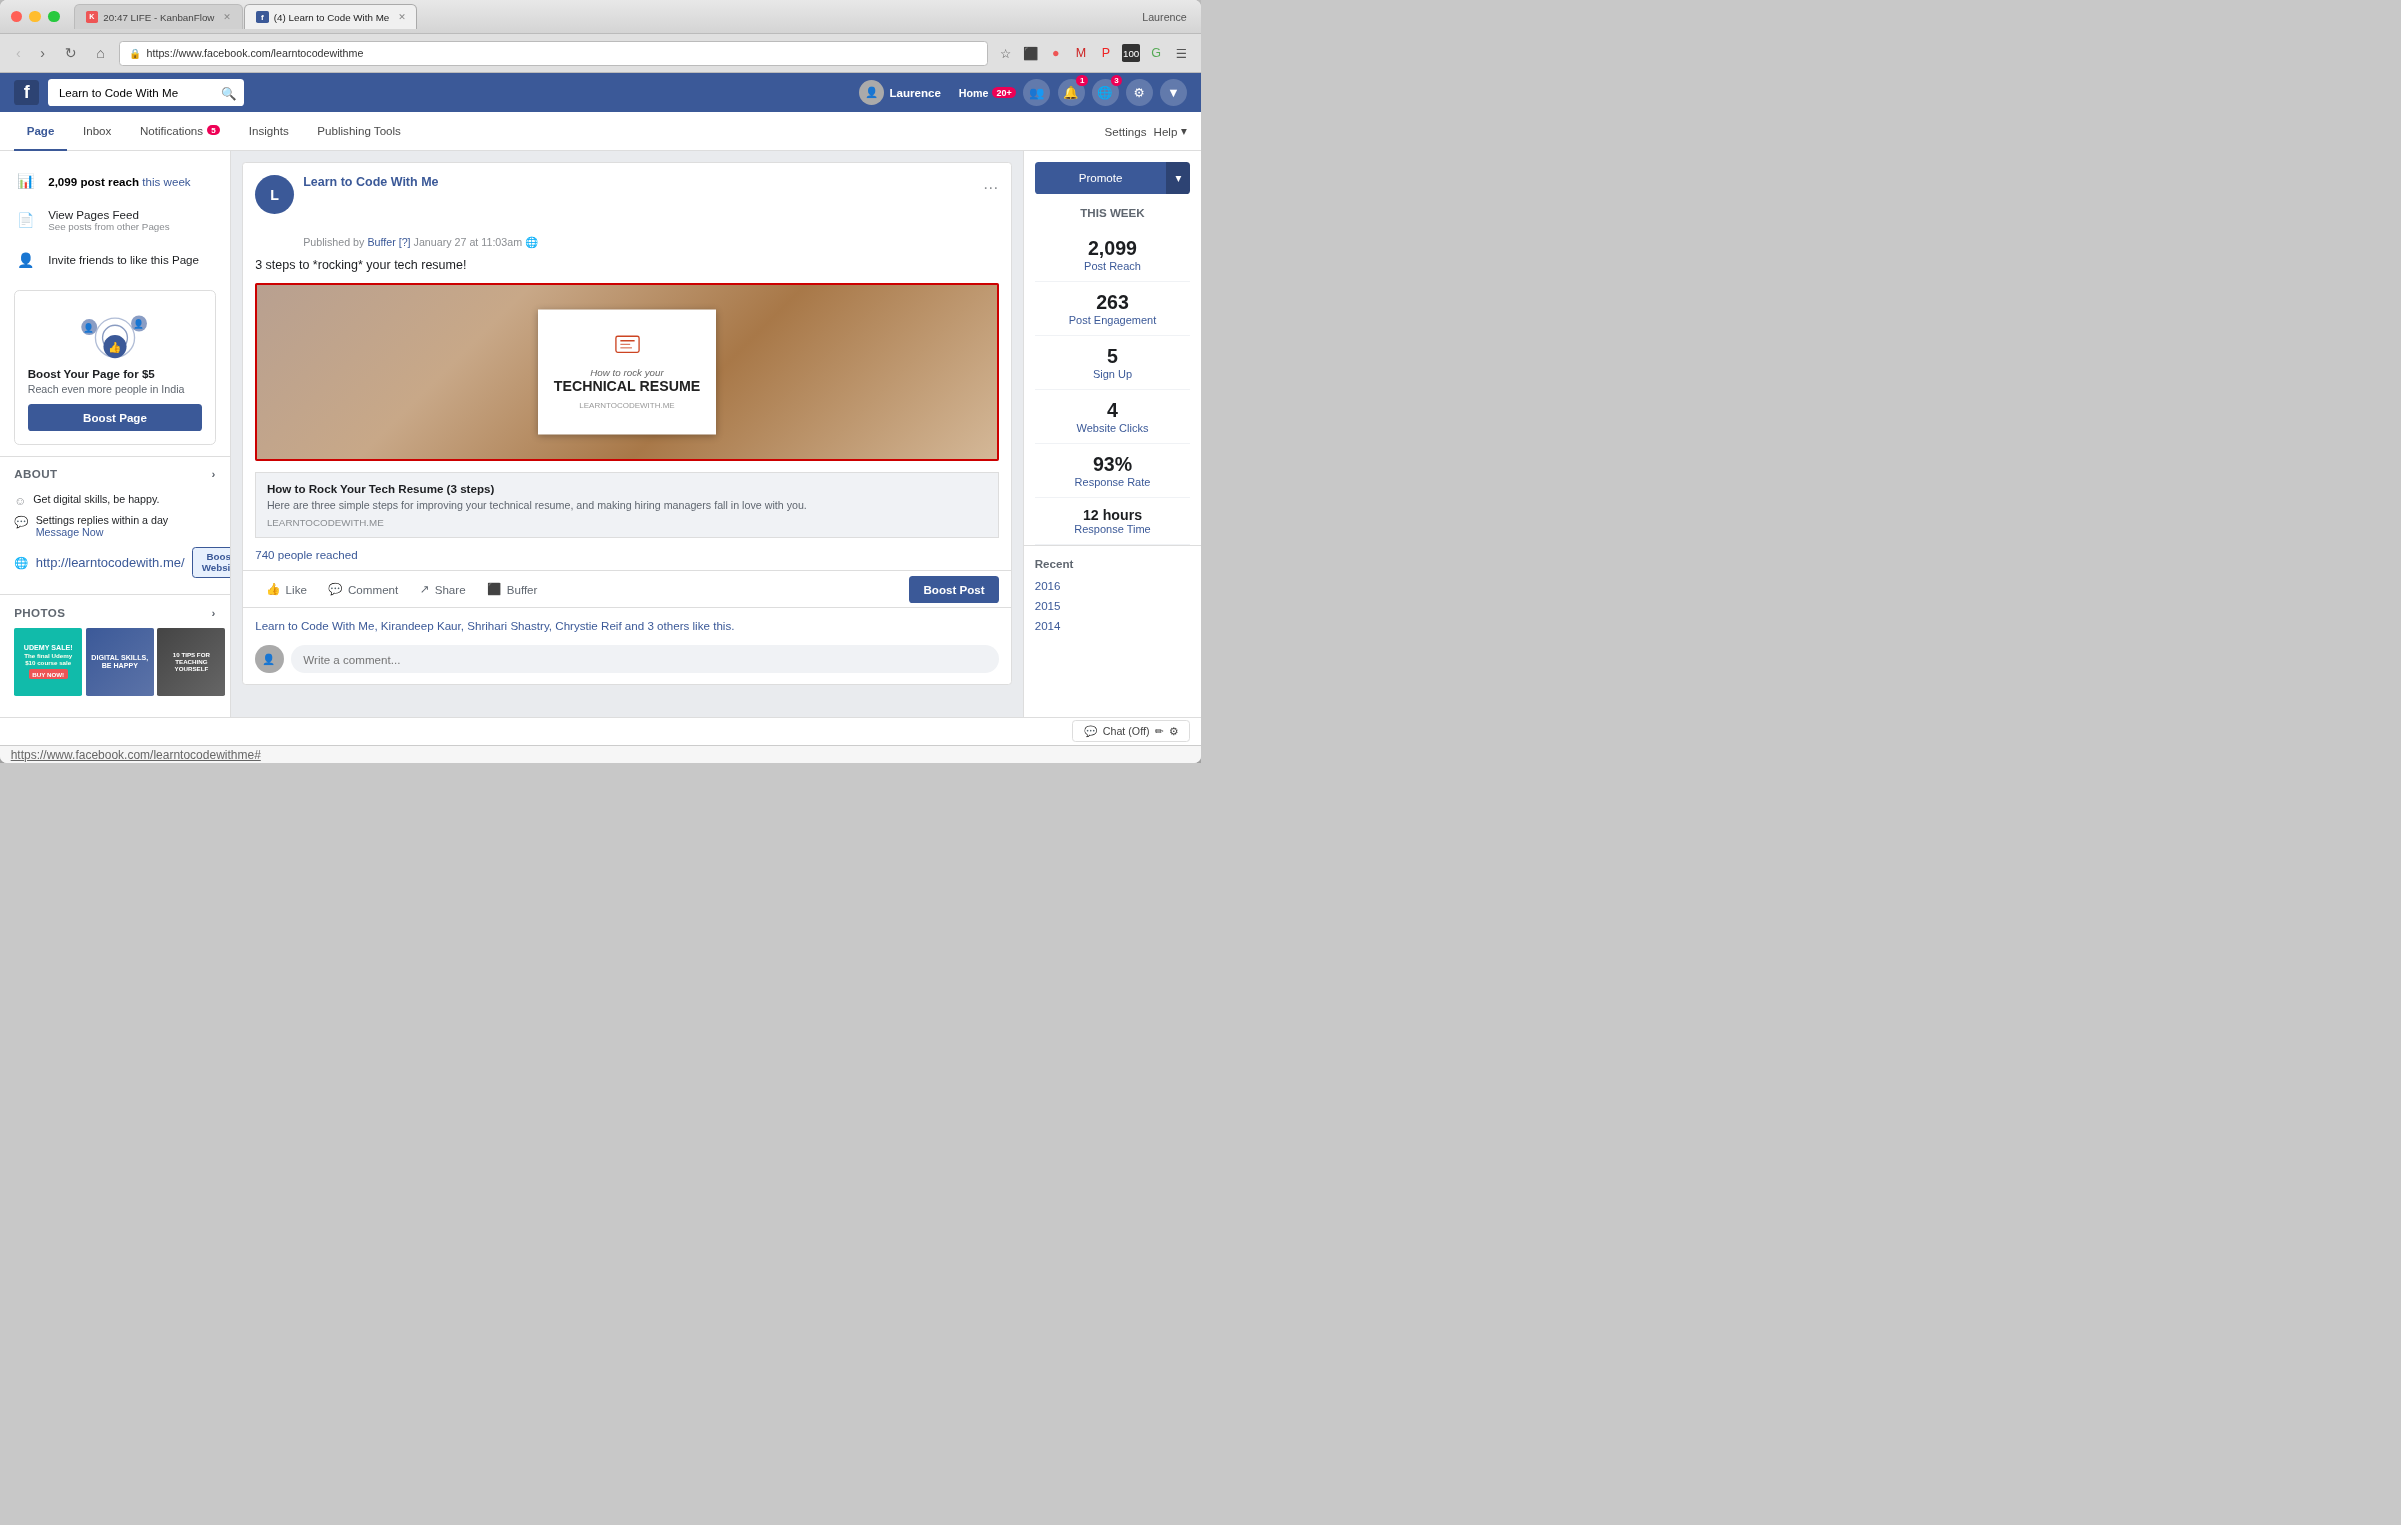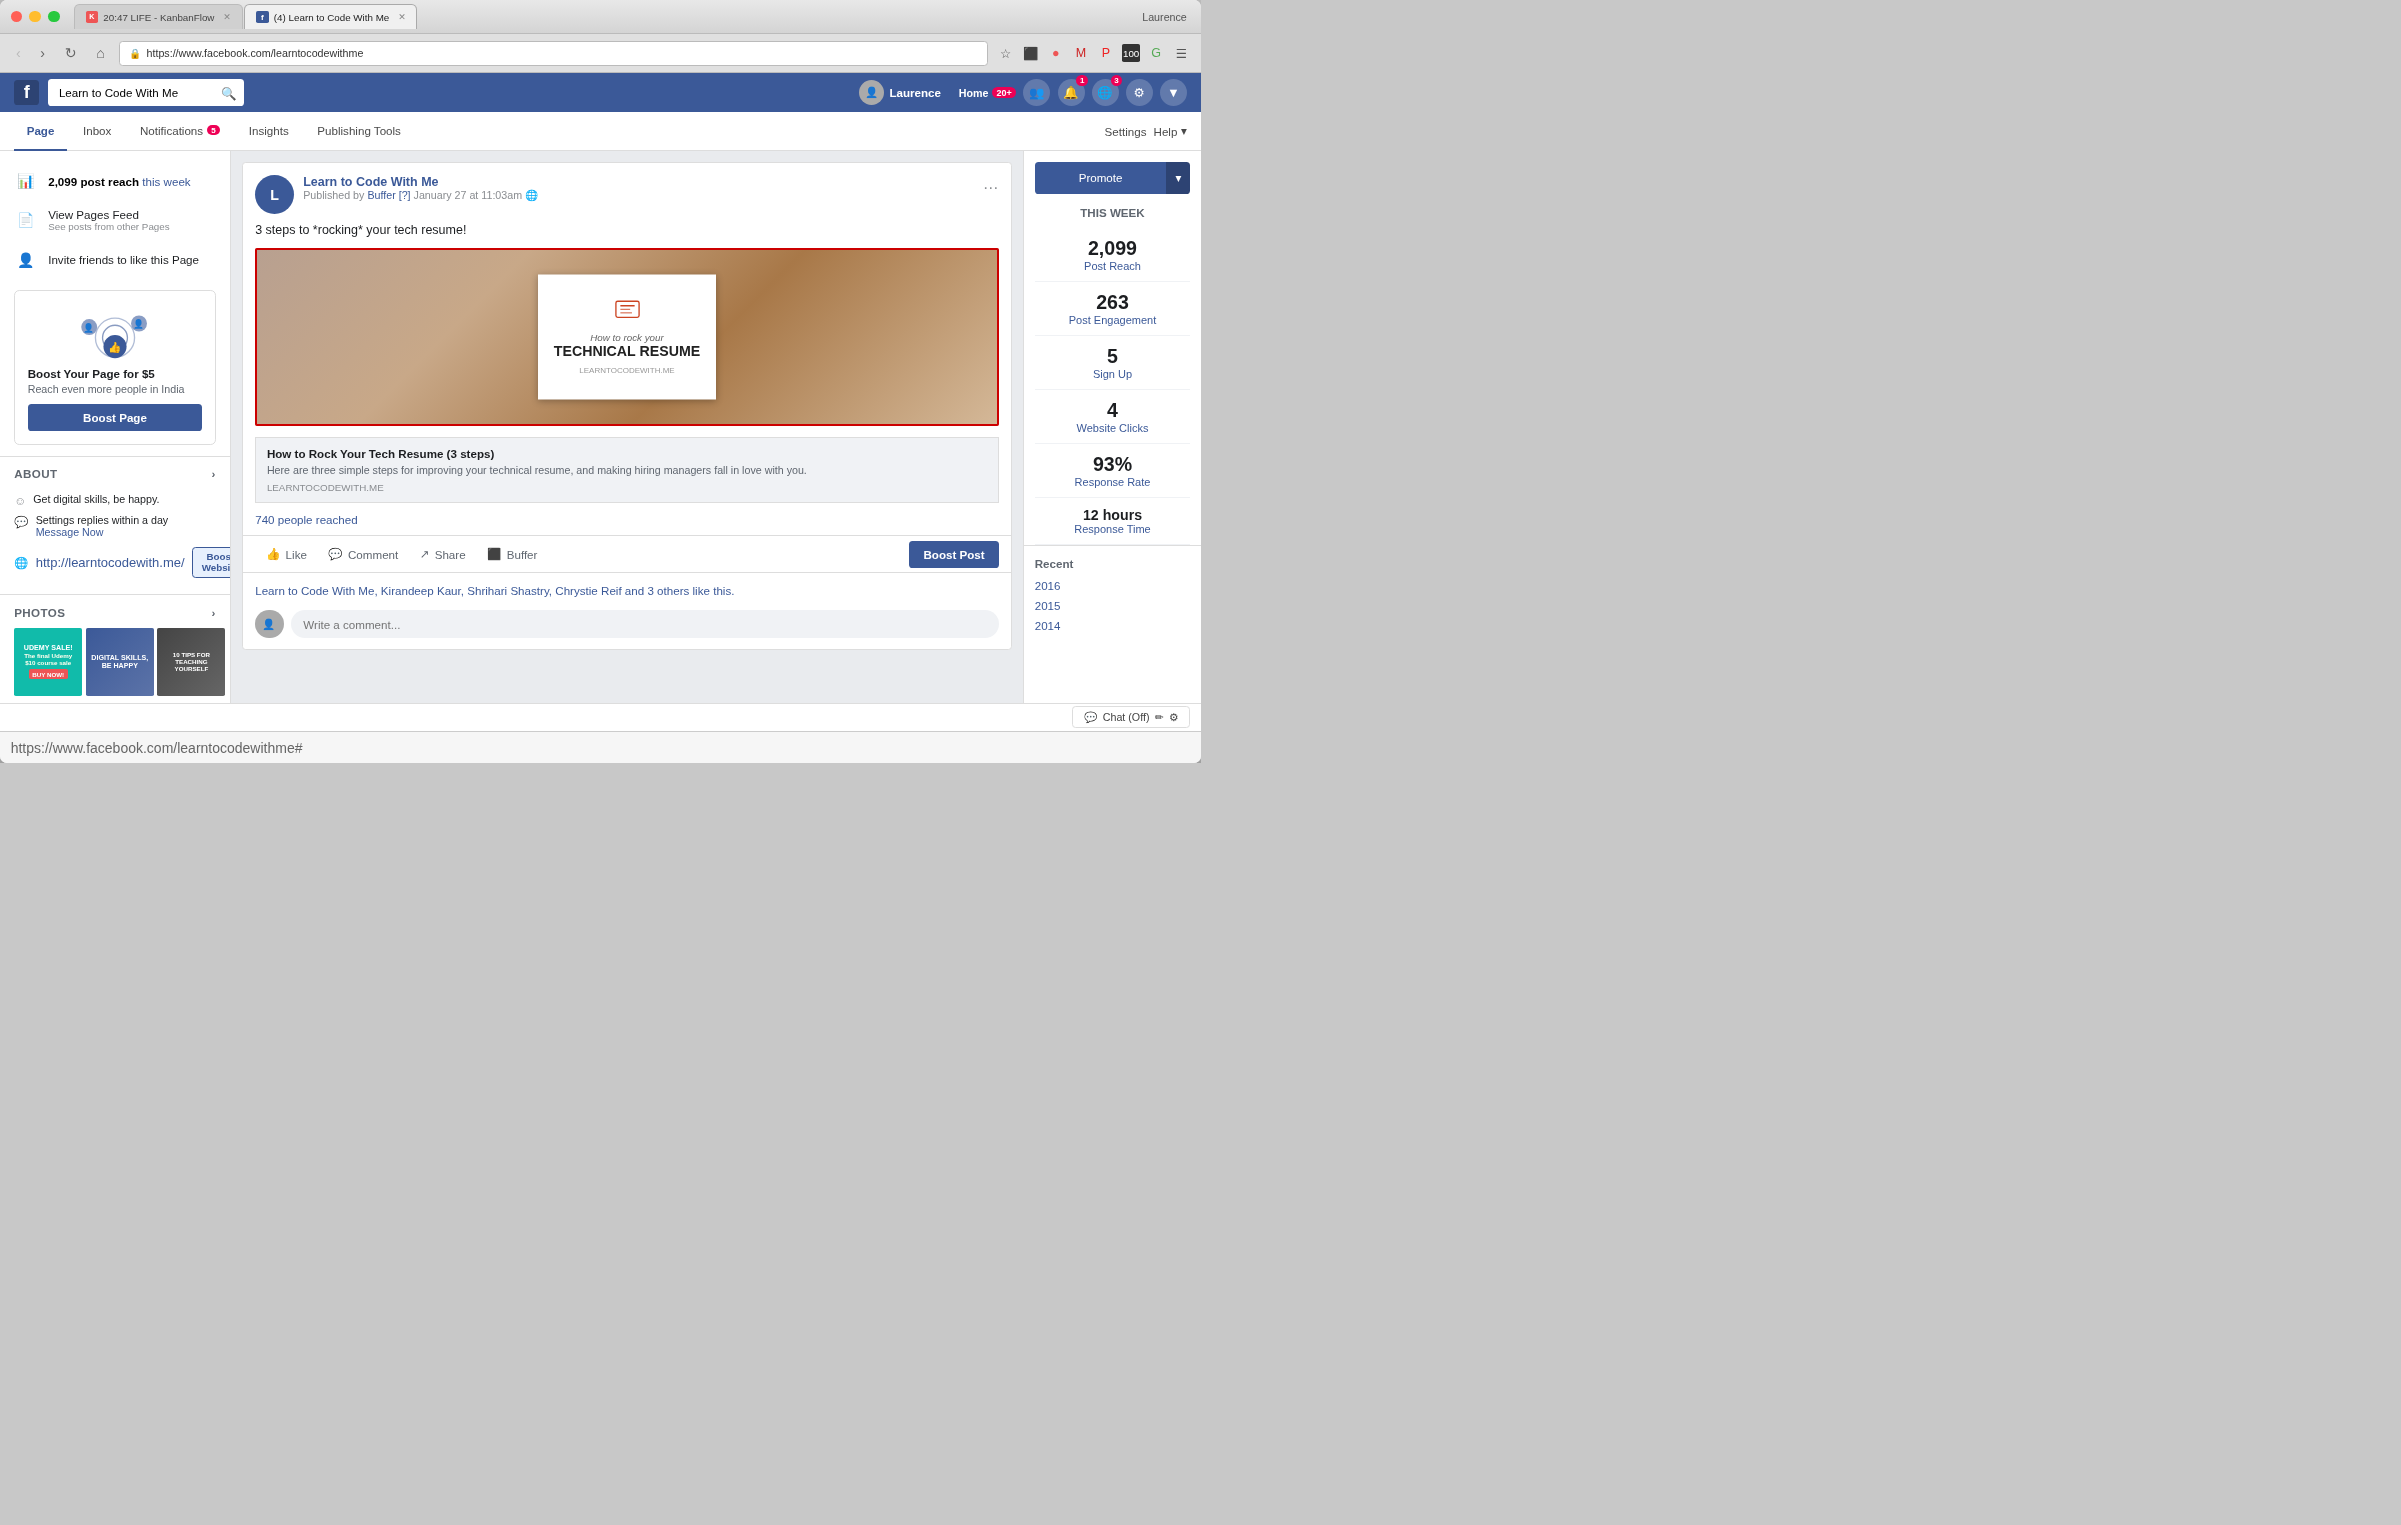--- a/index.html
+++ b/index.html
@@ -508,20 +508,21 @@
     }
     .post-meta { flex: 1; }
     .post-author {
       font-size: 12.5px;
       font-weight: bold;
       color: #3b5998;
     }
     .post-published {
       font-size: 10.7px;
       color: #8a8d91;
+      margin-top: 47px;
     }
     .post-text {
       padding: 0 12.5px 10.7px;
       font-size: 12.5px;
       color: #1c1e21;
     }
     .post-more {
       float: right;
       color: #8a8d91;
       font-size: 16px;
@@ -730,28 +731,29 @@
     .recent-year {
       font-size: 11.6px;
       color: #3b5998;
       padding: 3.6px 0;
       cursor: pointer;
     }
 
     
     .status-bar {
       background: #f6f6f6;
-      height: 32px;
+      height: 18px;
       border-top: 0.9px solid #ccc;
       display: flex;
       align-items: center;
       padding: 0 10.7px;
-      font-size: 14px;
+      font-size: 12px;
       color: #666;
       flex-shrink: 0;
+      text-decoration: underline;
     }
 
     
     .chat-bar {
       background: white;
       height: 28.5px;
       display: flex;
       align-items: center;
       justify-content: flex-end;
       padding: 0 10.7px;

